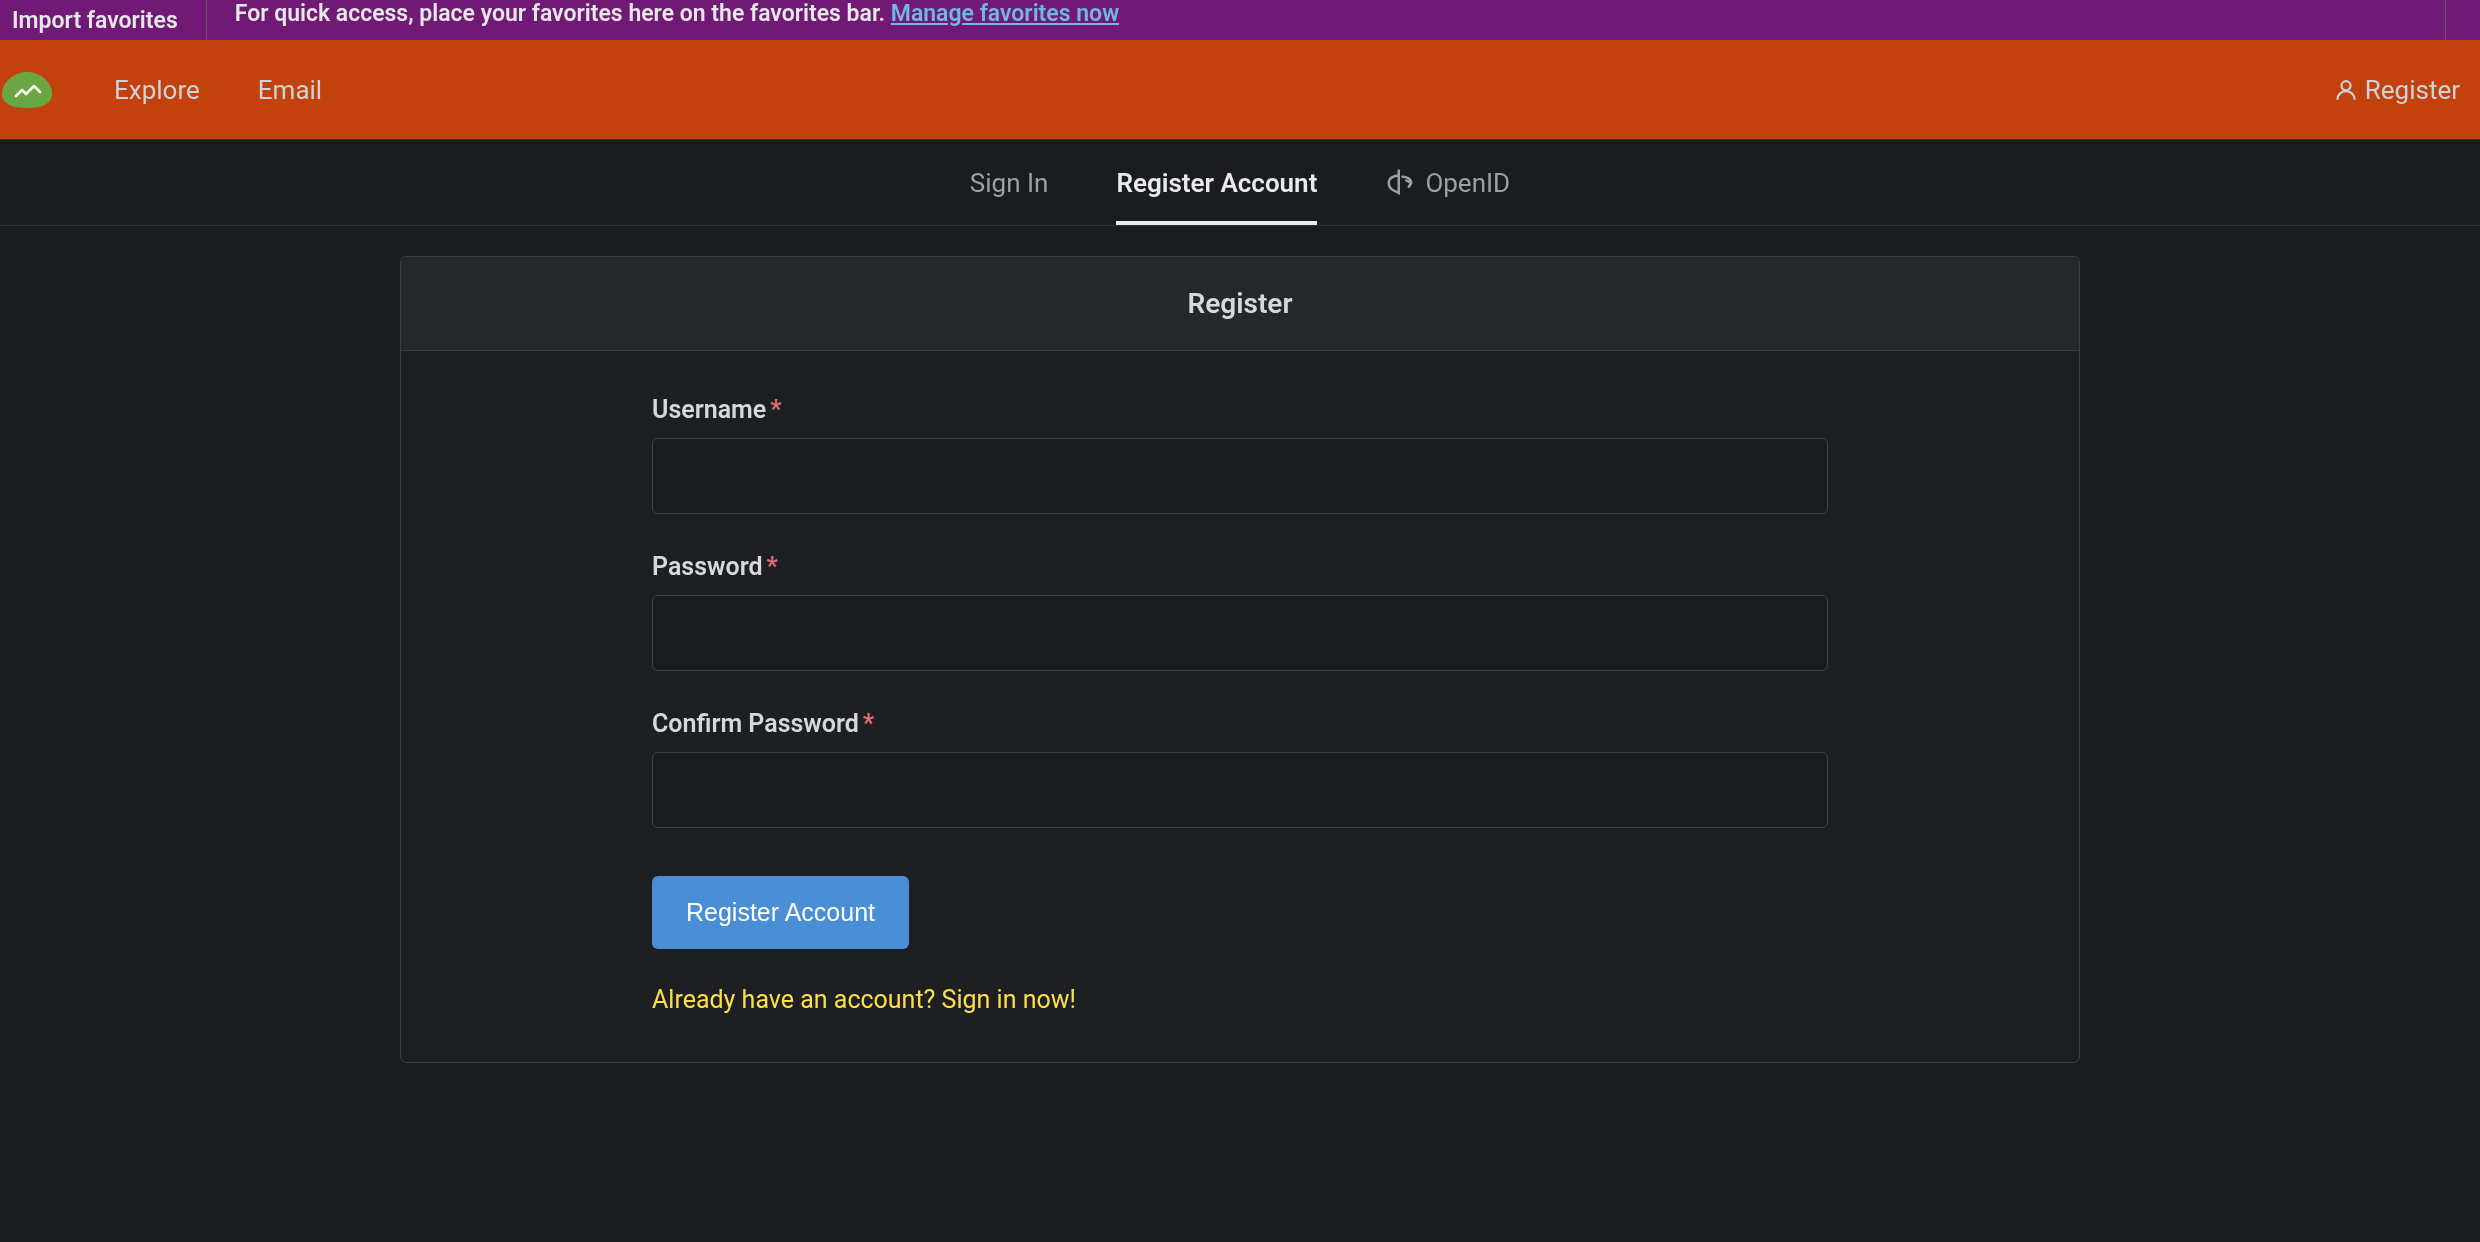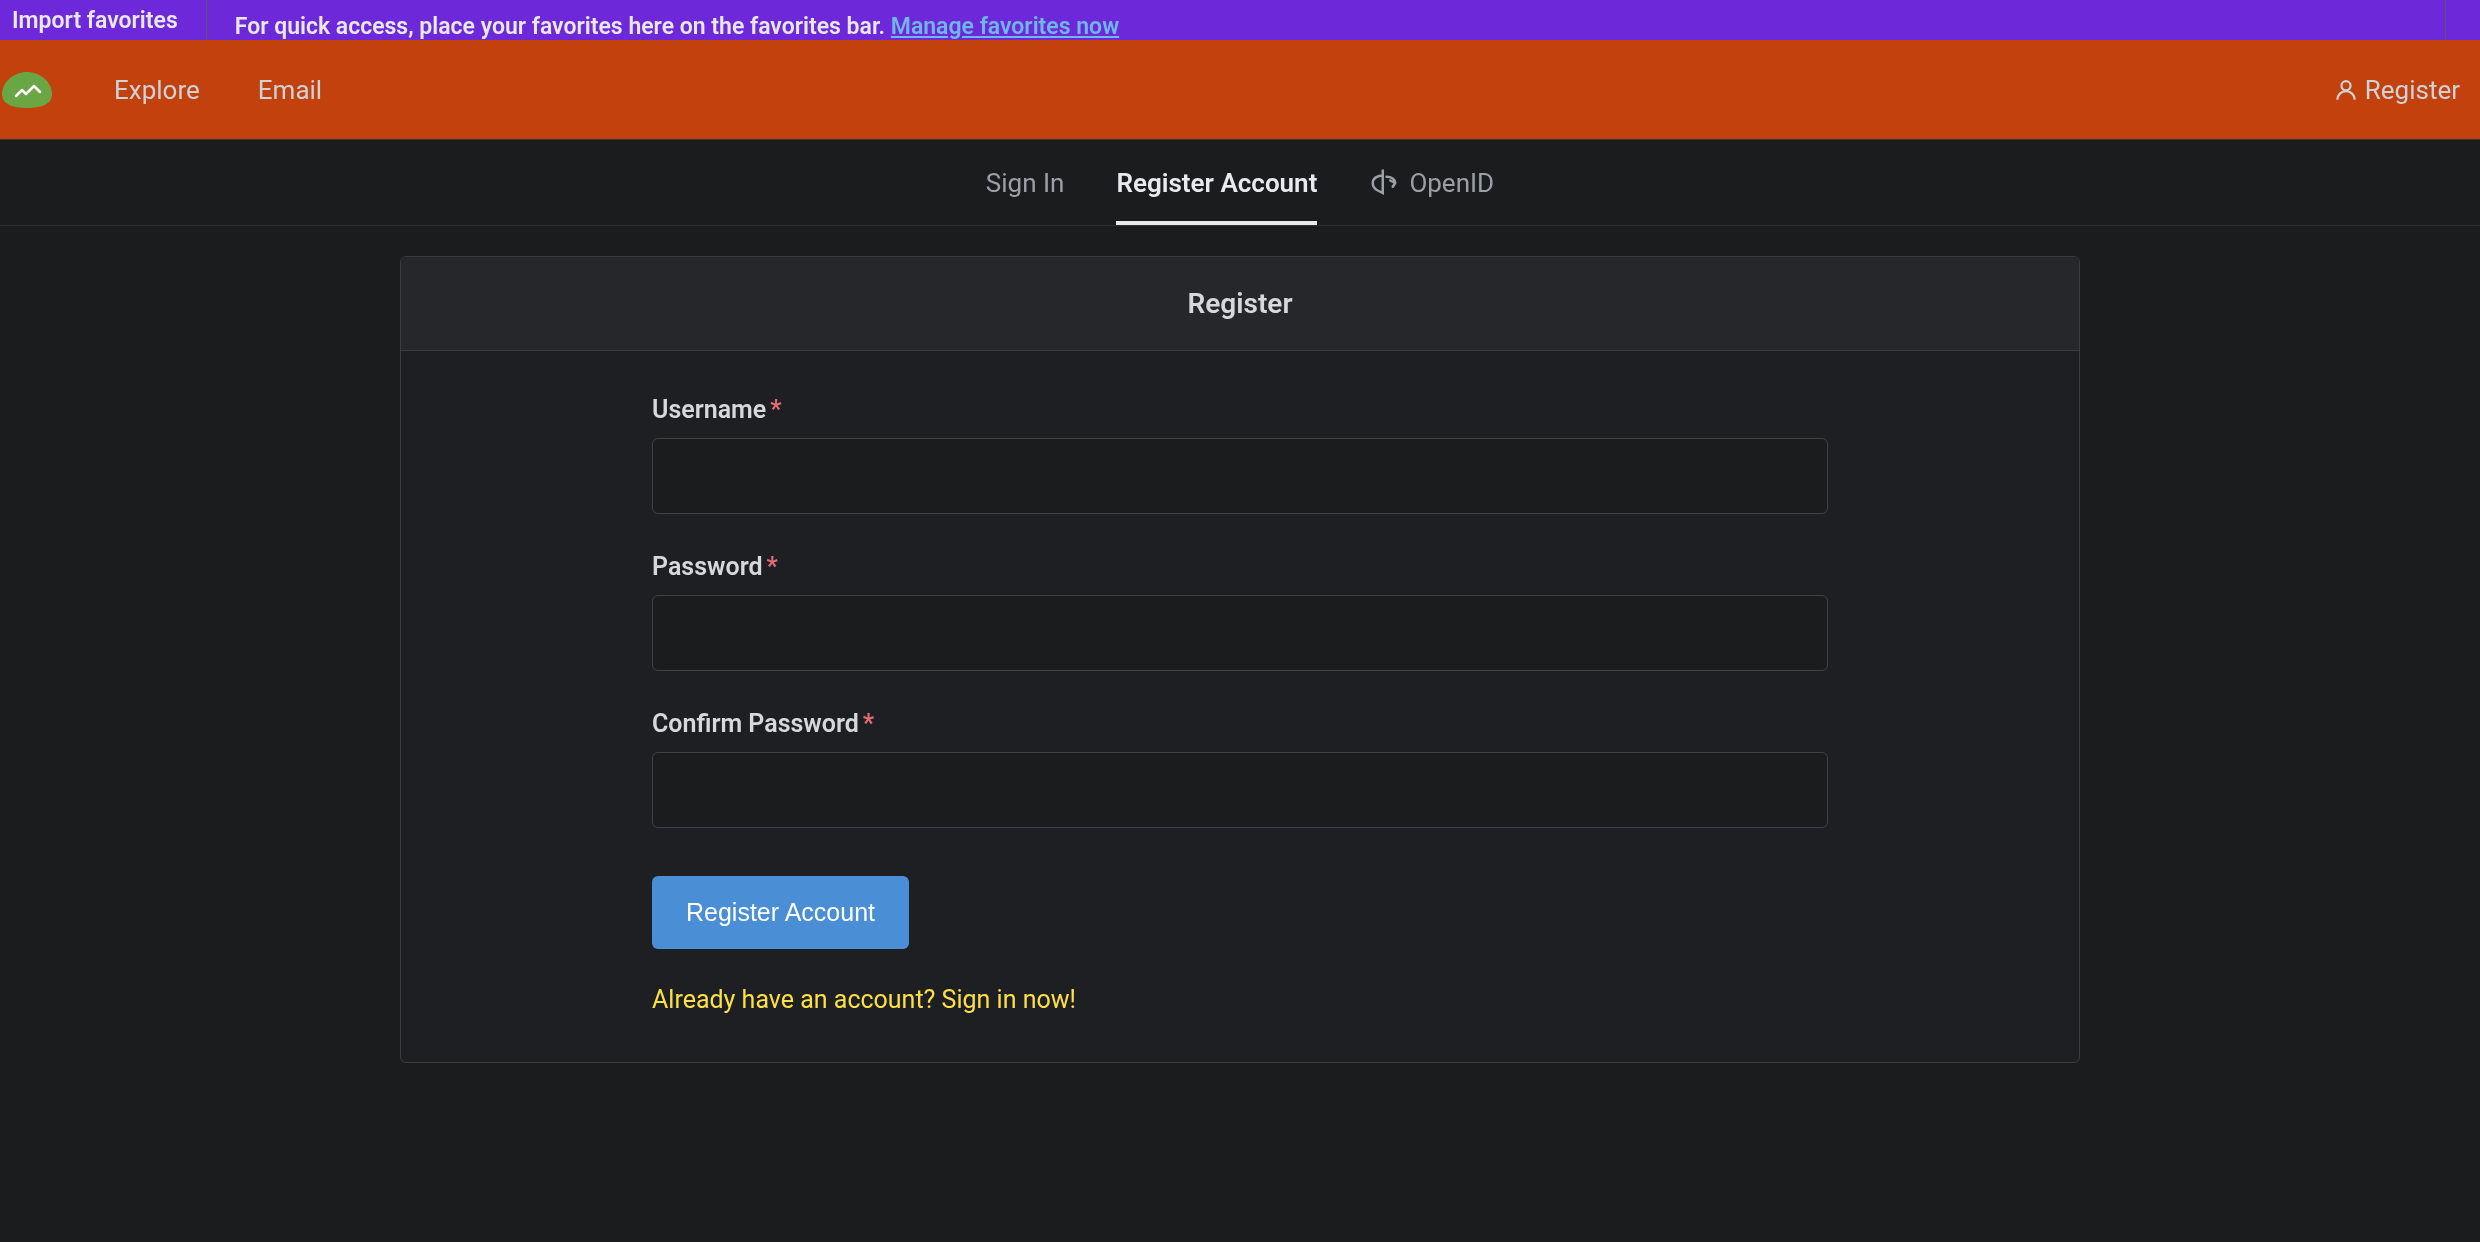--- a/index.html
+++ b/index.html
@@ -8,23 +8,23 @@
     height: 1242px;
     background: #1b1c1e;
     font-family: -apple-system, BlinkMacSystemFont, "Segoe UI", Roboto, sans-serif;
     color: #cfd2d6;
     overflow: hidden;
   }
 
   
   .favbar {
     height: 40px;
-    background: #6d28d9;
-    display: flex;
-    align-items: flex-end;
+    background: #701a75;
+    display: flex;
+    align-items: flex-start;
     padding: 0 12px;
     font-size: 23px;
     color: #e8e8ea;
     position: relative;
   }
   .favbar .import {
     font-weight: 600;
     padding-right: 28px;
     border-right: 1px solid #5a5a5e;
     height: 100%;
@@ -86,21 +86,21 @@
   }
   .topnav .right svg { width: 26px; height: 26px; }
 
   
   .subtabs {
     height: 86px;
     border-bottom: 1px solid #2c2e33;
     display: flex;
     align-items: center;
     justify-content: center;
-    gap: 52px;
+    gap: 68px;
     font-size: 26px;
   }
   .subtabs .tab {
     color: #9aa0a6;
     height: 100%;
     display: flex;
     align-items: center;
     cursor: pointer;
     position: relative;
   }

